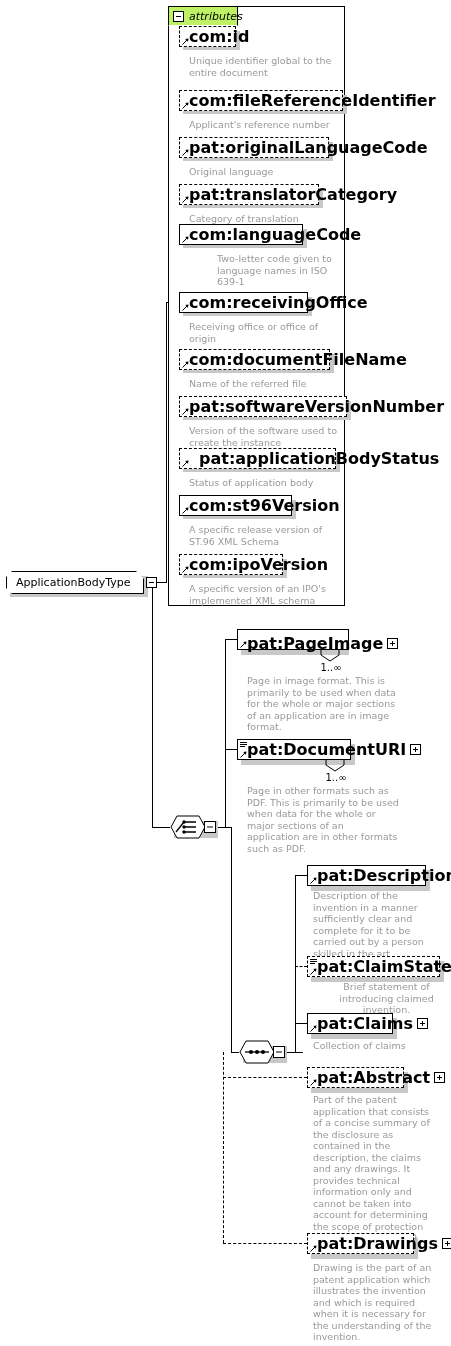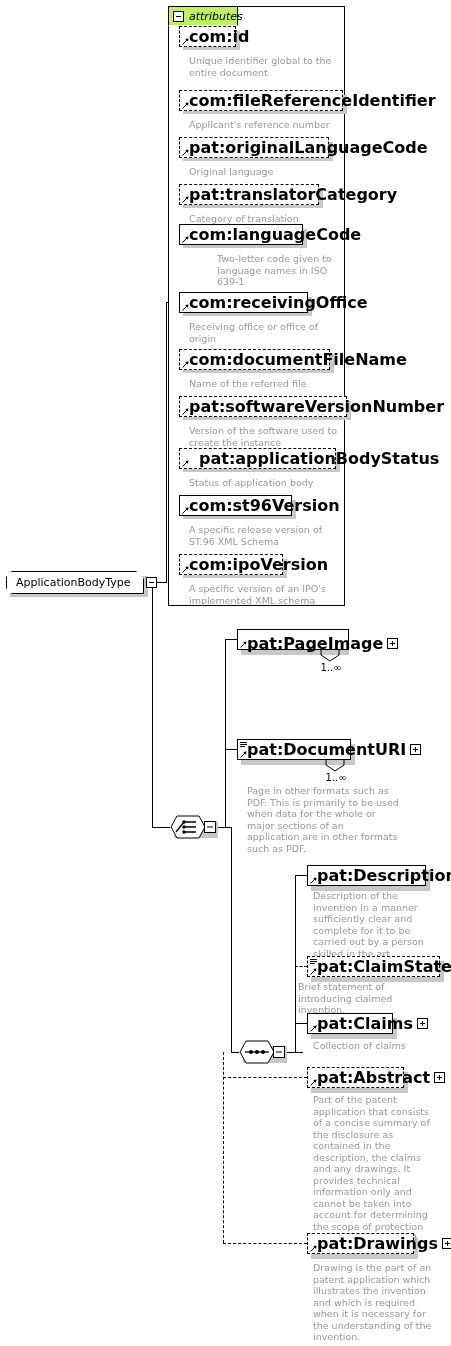--- a/index.html
+++ b/index.html
@@ -321,20 +321,21 @@
     <span class="exp plus"></span>
     <svg class="arrow" viewBox="0 0 7 7">
         <path d="M0.5 6.5 L6 1" stroke="#000" stroke-width="1" fill="none"></path>
         <path d="M6.5 0.5 L3.2 1.1 L5.9 3.8 Z" fill="#000"></path>
       </svg>
   </div>
   <svg class="card-bracket" style="left:320px;top:650px;" width="20" height="12" viewBox="0 0 20 12">
       <path d="M1 0 L1 5 L10 11 L19 5 L19 0" stroke="#000" stroke-width="1" fill="none"></path>
     </svg>
   <div class="card" style="left:317px;top:663px;width:28px;text-align:center;">1..∞</div>
+  <div class="anno" style="left:247px;top:675px;width:152px;">Page in image format. This is primarily to be used when data for the whole or major sections of an application are in image format.</div>
 
   <div class="shadow" style="left:241px;top:744px;width:114px;height:21px;"></div>
   <div class="node" style="left:237px;top:739px;width:114px;">
     <span class="nm">pat:DocumentURI</span>
     <span class="exp plus"></span>
     <span class="simple">
         <i></i>
         <i></i>
         <i></i>
       </span>
@@ -367,21 +368,21 @@
     <span class="simple">
         <i></i>
         <i></i>
         <i></i>
       </span>
     <svg class="arrow" viewBox="0 0 7 7">
         <path d="M0.5 6.5 L6 1" stroke="#000" stroke-width="1" fill="none"></path>
         <path d="M6.5 0.5 L3.2 1.1 L5.9 3.8 Z" fill="#000"></path>
       </svg>
   </div>
-  <div class="anno" style="left:298px;top:981px;width:125px;">Brief statement of introducing claimed invention.</div>
+  <div class="anno" style="left:324px;top:981px;width:125px;text-align:center;">Brief statement of introducing claimed invention.</div>
 
   <div class="shadow" style="left:311px;top:1018px;width:86px;height:21px;"></div>
   <div class="node" style="left:307px;top:1013px;width:86px;">
     <span class="nm">pat:Claims</span>
     <span class="exp plus"></span>
     <svg class="arrow" viewBox="0 0 7 7">
         <path d="M0.5 6.5 L6 1" stroke="#000" stroke-width="1" fill="none"></path>
         <path d="M6.5 0.5 L3.2 1.1 L5.9 3.8 Z" fill="#000"></path>
       </svg>
   </div>

